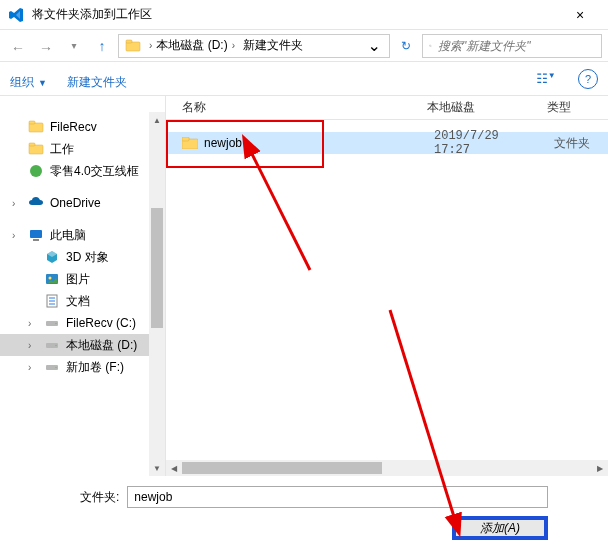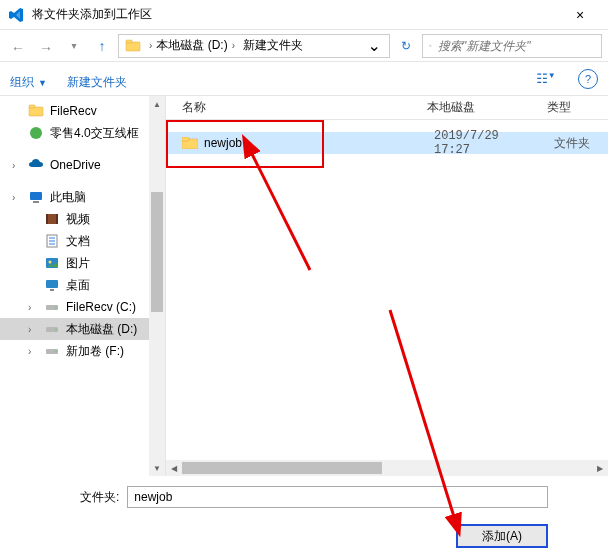--- a/index.html
+++ b/index.html
@@ -22,21 +22,21 @@
 .search-box { width: 180px; height: 24px; border: 1px solid #ccc; display: flex; align-items: center; padding: 0 6px; gap: 6px; }
 .search-box input { border: none; outline: none; font-size: 12px; flex: 1; font-style: italic; color: #888; background: transparent; }
 
 .toolbar { height: 34px; display: flex; align-items: center; padding: 0 10px; gap: 20px; border-bottom: 1px solid #e5e5e5; background: #fff; }
 .toolbar .tb-item { font-size: 12px; color: #1a6cc7; display: flex; align-items: center; gap: 4px; margin-top: 8px; }
 .toolbar .spacer { flex: 1; }
 .toolbar .view-btn { width: 24px; font-size: 13px; color: #1a6cc7; display: flex; justify-content: center; }
 .toolbar .help-btn { width: 20px; height: 20px; border-radius: 50%; border: 1px solid #1a6cc7; display: flex; align-items: center; justify-content: center; font-size: 11px; color: #1a6cc7; }
 
 .body-area { display: flex; height: 380px; }
-.sidebar { width: 165px; overflow: hidden; position: relative; }
+.sidebar { width: 165px; overflow: hidden; position: relative; margin-top: 16px; }
 .sidebar-inner { padding: 4px 0; }
 .tree-item { display: flex; align-items: center; height: 22px; padding: 0 4px 0 28px; font-size: 12px; position: relative; }
 .tree-item.indent { padding-left: 44px; }
 .tree-item.selected { background: #d6d6d6; }
 .tree-chev { position: absolute; left: 12px; font-size: 10px; color: #666; }
 .tree-item.indent .tree-chev { left: 28px; }
 .tree-icon { width: 16px; height: 16px; margin-right: 6px; display: flex; align-items: center; justify-content: center; }
 .sidebar-scroll { position: absolute; right: 0; top: 0; bottom: 0; width: 16px; background: #f0f0f0; display: flex; flex-direction: column; }
 .sb-btn { height: 16px; display: flex; align-items: center; justify-content: center; font-size: 8px; color: #666; }
 .sb-track { flex: 1; position: relative; }
@@ -55,26 +55,26 @@
 .file-row .folder-icon { width: 16px; height: 12px; margin-right: 6px; }
 .file-row .col-date { color: #555; font-family: Liberation Mono, monospace; }
 .file-row .col-type { color: #555; }
 .red-box { position: absolute; left: 0; top: 0; width: 158px; height: 48px; border: 2px solid #e40000; pointer-events: none; }
 .content-scroll { height: 16px; background: #f0f0f0; display: flex; }
 .cs-btn { width: 16px; display: flex; align-items: center; justify-content: center; font-size: 8px; color: #666; }
 .cs-track { flex: 1; position: relative; }
 .cs-thumb { position: absolute; top: 2px; bottom: 2px; left: 0; width: 200px; background: #c0c0c0; }
 
 .bottom-area { padding: 10px 20px; }
-.folder-input-row { display: flex; align-items: center; gap: 8px; margin-bottom: 16px; padding-left: 60px; }
+.folder-input-row { display: flex; align-items: center; gap: 8px; margin-bottom: 8px; padding-left: 60px; }
 .folder-input-row label { font-size: 12px; }
 .folder-input-row input { flex: 1; height: 22px; border: 1px solid #aaa; padding: 0 6px; font-size: 12px; margin-right: 40px; }
 .button-row { display: flex; justify-content: flex-end; gap: 10px; padding-right: 40px; }
 .dlg-btn { height: 24px; padding: 0 24px; font-size: 12px; border: 1px solid #999; background: #e8e8e8; }
-.dlg-btn.primary { border: 2px solid #1d4ed8; }
+.dlg-btn.primary { border: 4px solid #1d4ed8; font-style: italic; }
 
 .arrow-svg { position: absolute; pointer-events: none; }
 
 
 .folder-svg { fill: #ffd666; stroke: #d9a93d; stroke-width: 0.5; }
 </style>
 </head>
 <body>
 
 <div class="titlebar">
@@ -146,20 +146,29 @@
             <svg viewBox="0 0 16 16" width="16" height="16">
               <rect class="folder-svg" x="1" y="4" width="14" height="9" rx="1"></rect>
               <rect class="folder-svg" x="1" y="2" width="6" height="3" rx="1"></rect>
             </svg>
           </span>
           <span>FileRecv</span>
         </div>
         <div class="tree-item">
           <span class="tree-icon">
             <svg viewBox="0 0 16 16" width="16" height="16">
+              <rect class="folder-svg" x="1" y="4" width="14" height="9" rx="1"></rect>
+              <rect class="folder-svg" x="1" y="2" width="6" height="3" rx="1"></rect>
+            </svg>
+          </span>
+          <span>工作</span>
+        </div>
+        <div class="tree-item">
+          <span class="tree-icon">
+            <svg viewBox="0 0 16 16" width="16" height="16">
               <circle cx="8" cy="8" r="6" fill="#4cb04f"></circle>
             </svg>
           </span>
           <span>零售4.0交互线框</span>
         </div>
         <div style="height: 10px;"></div>
         <div class="tree-item">
           <span class="tree-chev">›</span>
           <span class="tree-icon">
             <svg viewBox="0 0 16 16" width="16" height="16">
@@ -175,56 +184,46 @@
             <svg viewBox="0 0 16 16" width="16" height="16">
               <rect x="2" y="3" width="12" height="8" fill="#1a75d1" rx="1"></rect>
               <rect x="5" y="12" width="6" height="2" fill="#888"></rect>
             </svg>
           </span>
           <span>此电脑</span>
         </div>
         <div class="tree-item indent">
           <span class="tree-icon">
             <svg viewBox="0 0 16 16" width="16" height="16">
-              <rect x="2" y="3" width="12" height="10" fill="#8a4a2a" rx="1"></rect>
-              <rect x="2" y="3" width="2" height="10" fill="#5a3020"></rect>
-              <rect x="12" y="3" width="2" height="10" fill="#5a3020"></rect>
-            </svg>
-          </span>
-          <span>视频</span>
+              <path fill="#2aa0c8" d="M8 2l5 3v6l-5 3-5-3V5z"></path>
+              <path fill="#fff" opacity="0.4" d="M8 2l5 3-5 3-5-3z"></path>
+            </svg>
+          </span>
+          <span>3D 对象</span>
+        </div>
+        <div class="tree-item indent">
+          <span class="tree-icon">
+            <svg viewBox="0 0 16 16" width="16" height="16">
+              <rect x="2" y="3" width="12" height="10" fill="#2a88c8" rx="1"></rect>
+              <circle cx="6" cy="7" r="1.5" fill="#ffe060"></circle>
+              <path fill="#4ca050" d="M4 12l3-3 2 2 3-4 2 5z"></path>
+            </svg>
+          </span>
+          <span>图片</span>
         </div>
         <div class="tree-item indent">
           <span class="tree-icon">
             <svg viewBox="0 0 16 16" width="16" height="16">
               <rect x="3" y="2" width="10" height="12" fill="#fff" stroke="#888"></rect>
               <line x1="5" y1="5" x2="11" y2="5" stroke="#2a7de8"></line>
               <line x1="5" y1="8" x2="11" y2="8" stroke="#2a7de8"></line>
               <line x1="5" y1="11" x2="11" y2="11" stroke="#2a7de8"></line>
             </svg>
           </span>
           <span>文档</span>
-        </div>
-        <div class="tree-item indent">
-          <span class="tree-icon">
-            <svg viewBox="0 0 16 16" width="16" height="16">
-              <rect x="2" y="3" width="12" height="10" fill="#2a88c8" rx="1"></rect>
-              <circle cx="6" cy="7" r="1.5" fill="#ffe060"></circle>
-              <path fill="#4ca050" d="M4 12l3-3 2 2 3-4 2 5z"></path>
-            </svg>
-          </span>
-          <span>图片</span>
-        </div>
-        <div class="tree-item indent">
-          <span class="tree-icon">
-            <svg viewBox="0 0 16 16" width="16" height="16">
-              <rect x="2" y="3" width="12" height="8" fill="#2a88c8" rx="1"></rect>
-              <rect x="6" y="12" width="4" height="2" fill="#888"></rect>
-            </svg>
-          </span>
-          <span>桌面</span>
         </div>
         <div class="tree-item indent">
           <span class="tree-chev">›</span>
           <span class="tree-icon">
             <svg viewBox="0 0 16 16" width="16" height="16">
               <rect x="2" y="6" width="12" height="5" fill="#b8b8b8" rx="1"></rect>
               <circle cx="12" cy="8.5" r="0.8" fill="#6ac86a"></circle>
             </svg>
           </span>
           <span>FileRecv (C:)</span>

